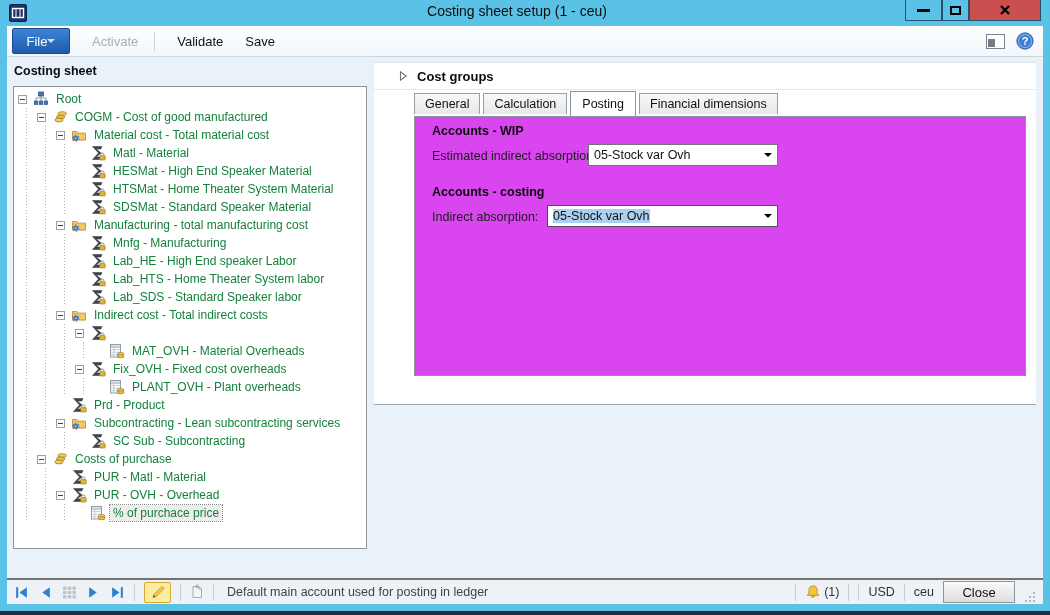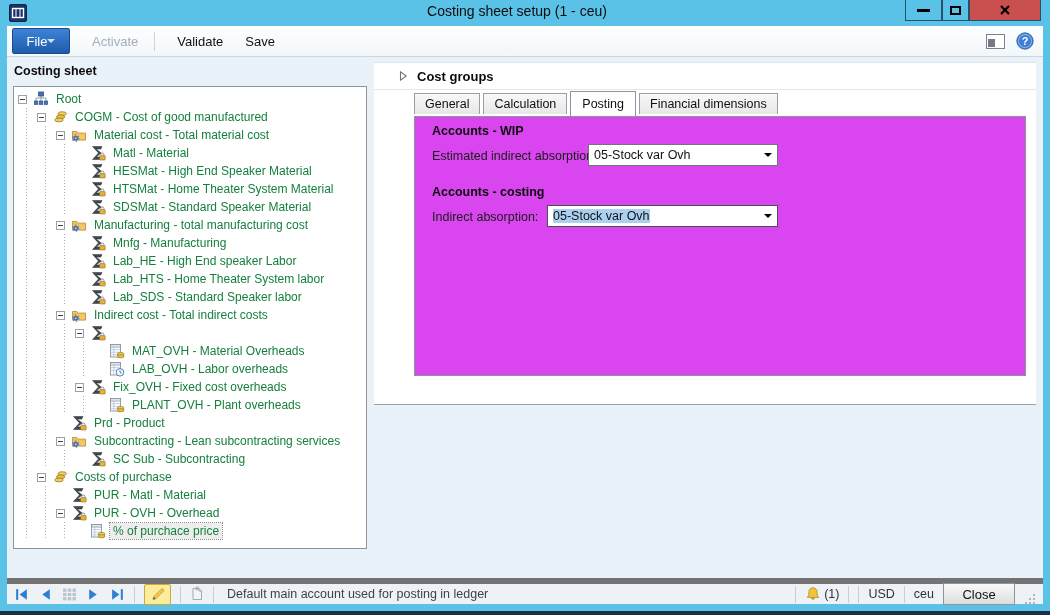--- a/index.html
+++ b/index.html
@@ -58,21 +58,21 @@
   .content-box{position:relative;z-index:1;margin-left:40px;width:612px;height:260px;background:#d946ef;border:1px solid #8d949b;}
   .grp-h{position:absolute;font-size:12.5px;font-weight:bold;color:#0c0c0c;}
   .fld-label{position:absolute;font-size:12.5px;color:#1a1a1a;}
   .combo{position:absolute;height:22px;border:1px solid #70757a;background:#fff;display:flex;align-items:center;padding-left:5px;font-size:12.5px;color:#111;}
   .combo.focused{border-color:#4a5055;}
   .combo .val.sel{background:#abd0f0;}
   .combo-arrow{margin-left:auto;width:18px;height:100%;display:flex;align-items:center;justify-content:center;}
   .combo-arrow i{width:0;height:0;border-left:4px solid transparent;border-right:4px solid transparent;border-top:4px solid #000;}
 
   
-  .statusbar{height:26px;flex:none;background:#eef2f6;border-top:6px solid #737373;display:flex;align-items:center;padding:0 7px;gap:9px;}
+  .statusbar{height:26px;flex:none;background:#eef2f6;border-top:2px solid #737373;display:flex;align-items:center;padding:0 7px;gap:9px;}
   .nav-ic{display:flex;align-items:center;}
   .vsep{width:1px;height:17px;background:#c6ced5;flex:none;}
   .pencil-btn{width:27px;height:21px;background:#fbeda0;border:1px solid #d9a72a;border-radius:2px;display:flex;align-items:center;justify-content:center;}
   .status-text{font-size:12.5px;color:#3f4347;margin-left:4px;}
   .sb-right{margin-left:auto;display:flex;align-items:center;gap:9px;}
   .sb-txt{font-size:12.5px;color:#2f3337;}
   .close-btn{width:72px;height:22px;background:linear-gradient(#f9f9f9,#dedede);border:1px solid #8d949b;font-size:13px;color:#111;display:flex;align-items:center;justify-content:center;font-family:"Liberation Sans",sans-serif;}
   .grip{width:12px;height:12px;align-self:flex-end;margin-bottom:2px;}
   .section-arrow{width:10px;height:11px;display:flex;align-items:center;}
 </style>
@@ -391,31 +391,20 @@
             <span class="exp-slot"></span>
             <svg class="ticon">
               <use href="#ic-sheetcoins"></use>
             </svg>
             <span class="tlabel">MAT_OVH - Material Overheads</span>
           </div>
           <div class="tree-row">
             <span class="guide"></span>
             <span class="guide"></span>
             <span class="guide"></span>
-            <span class="guide"></span>
-            <span class="exp-slot"></span>
-            <svg class="ticon">
-              <use href="#ic-sheetclock"></use>
-            </svg>
-            <span class="tlabel">LAB_OVH - Labor overheads</span>
-          </div>
-          <div class="tree-row">
-            <span class="guide"></span>
-            <span class="guide"></span>
-            <span class="guide"></span>
             <span class="exp-slot">
               <span class="exp"></span>
             </span>
             <svg class="ticon">
               <use href="#ic-sigma"></use>
             </svg>
             <span class="tlabel">Fix_OVH - Fixed cost overheads</span>
           </div>
           <div class="tree-row">
             <span class="guide"></span>

